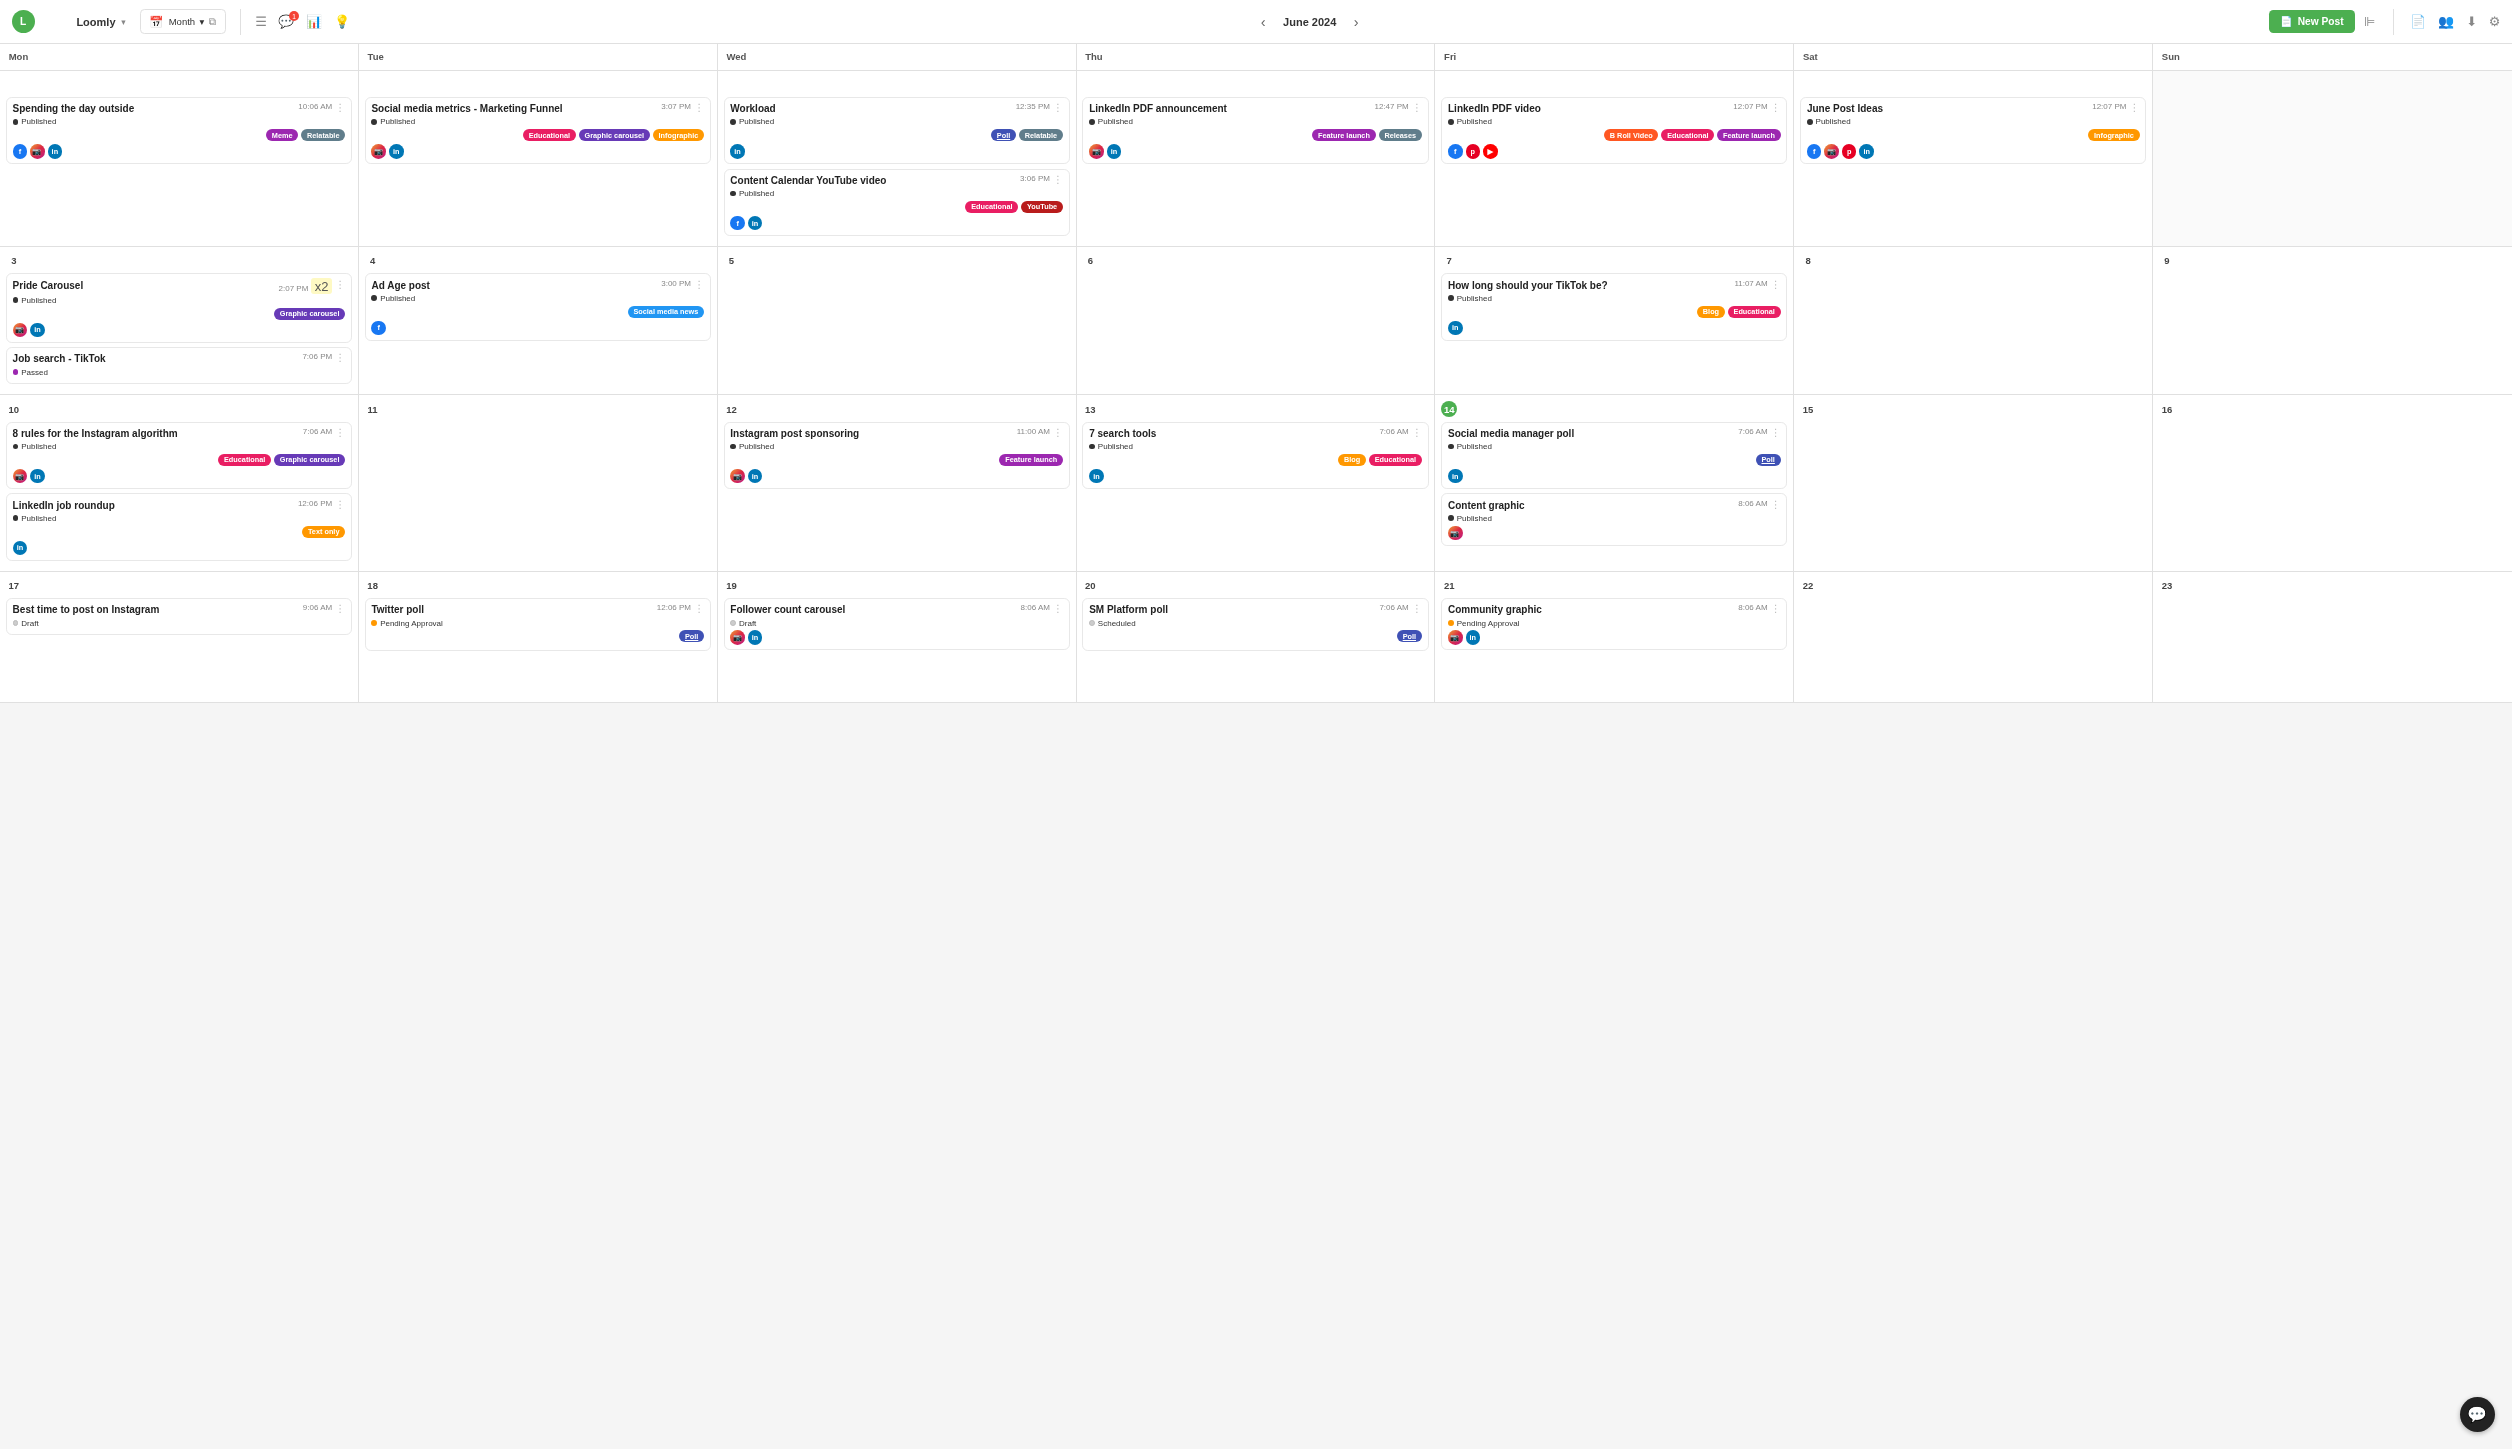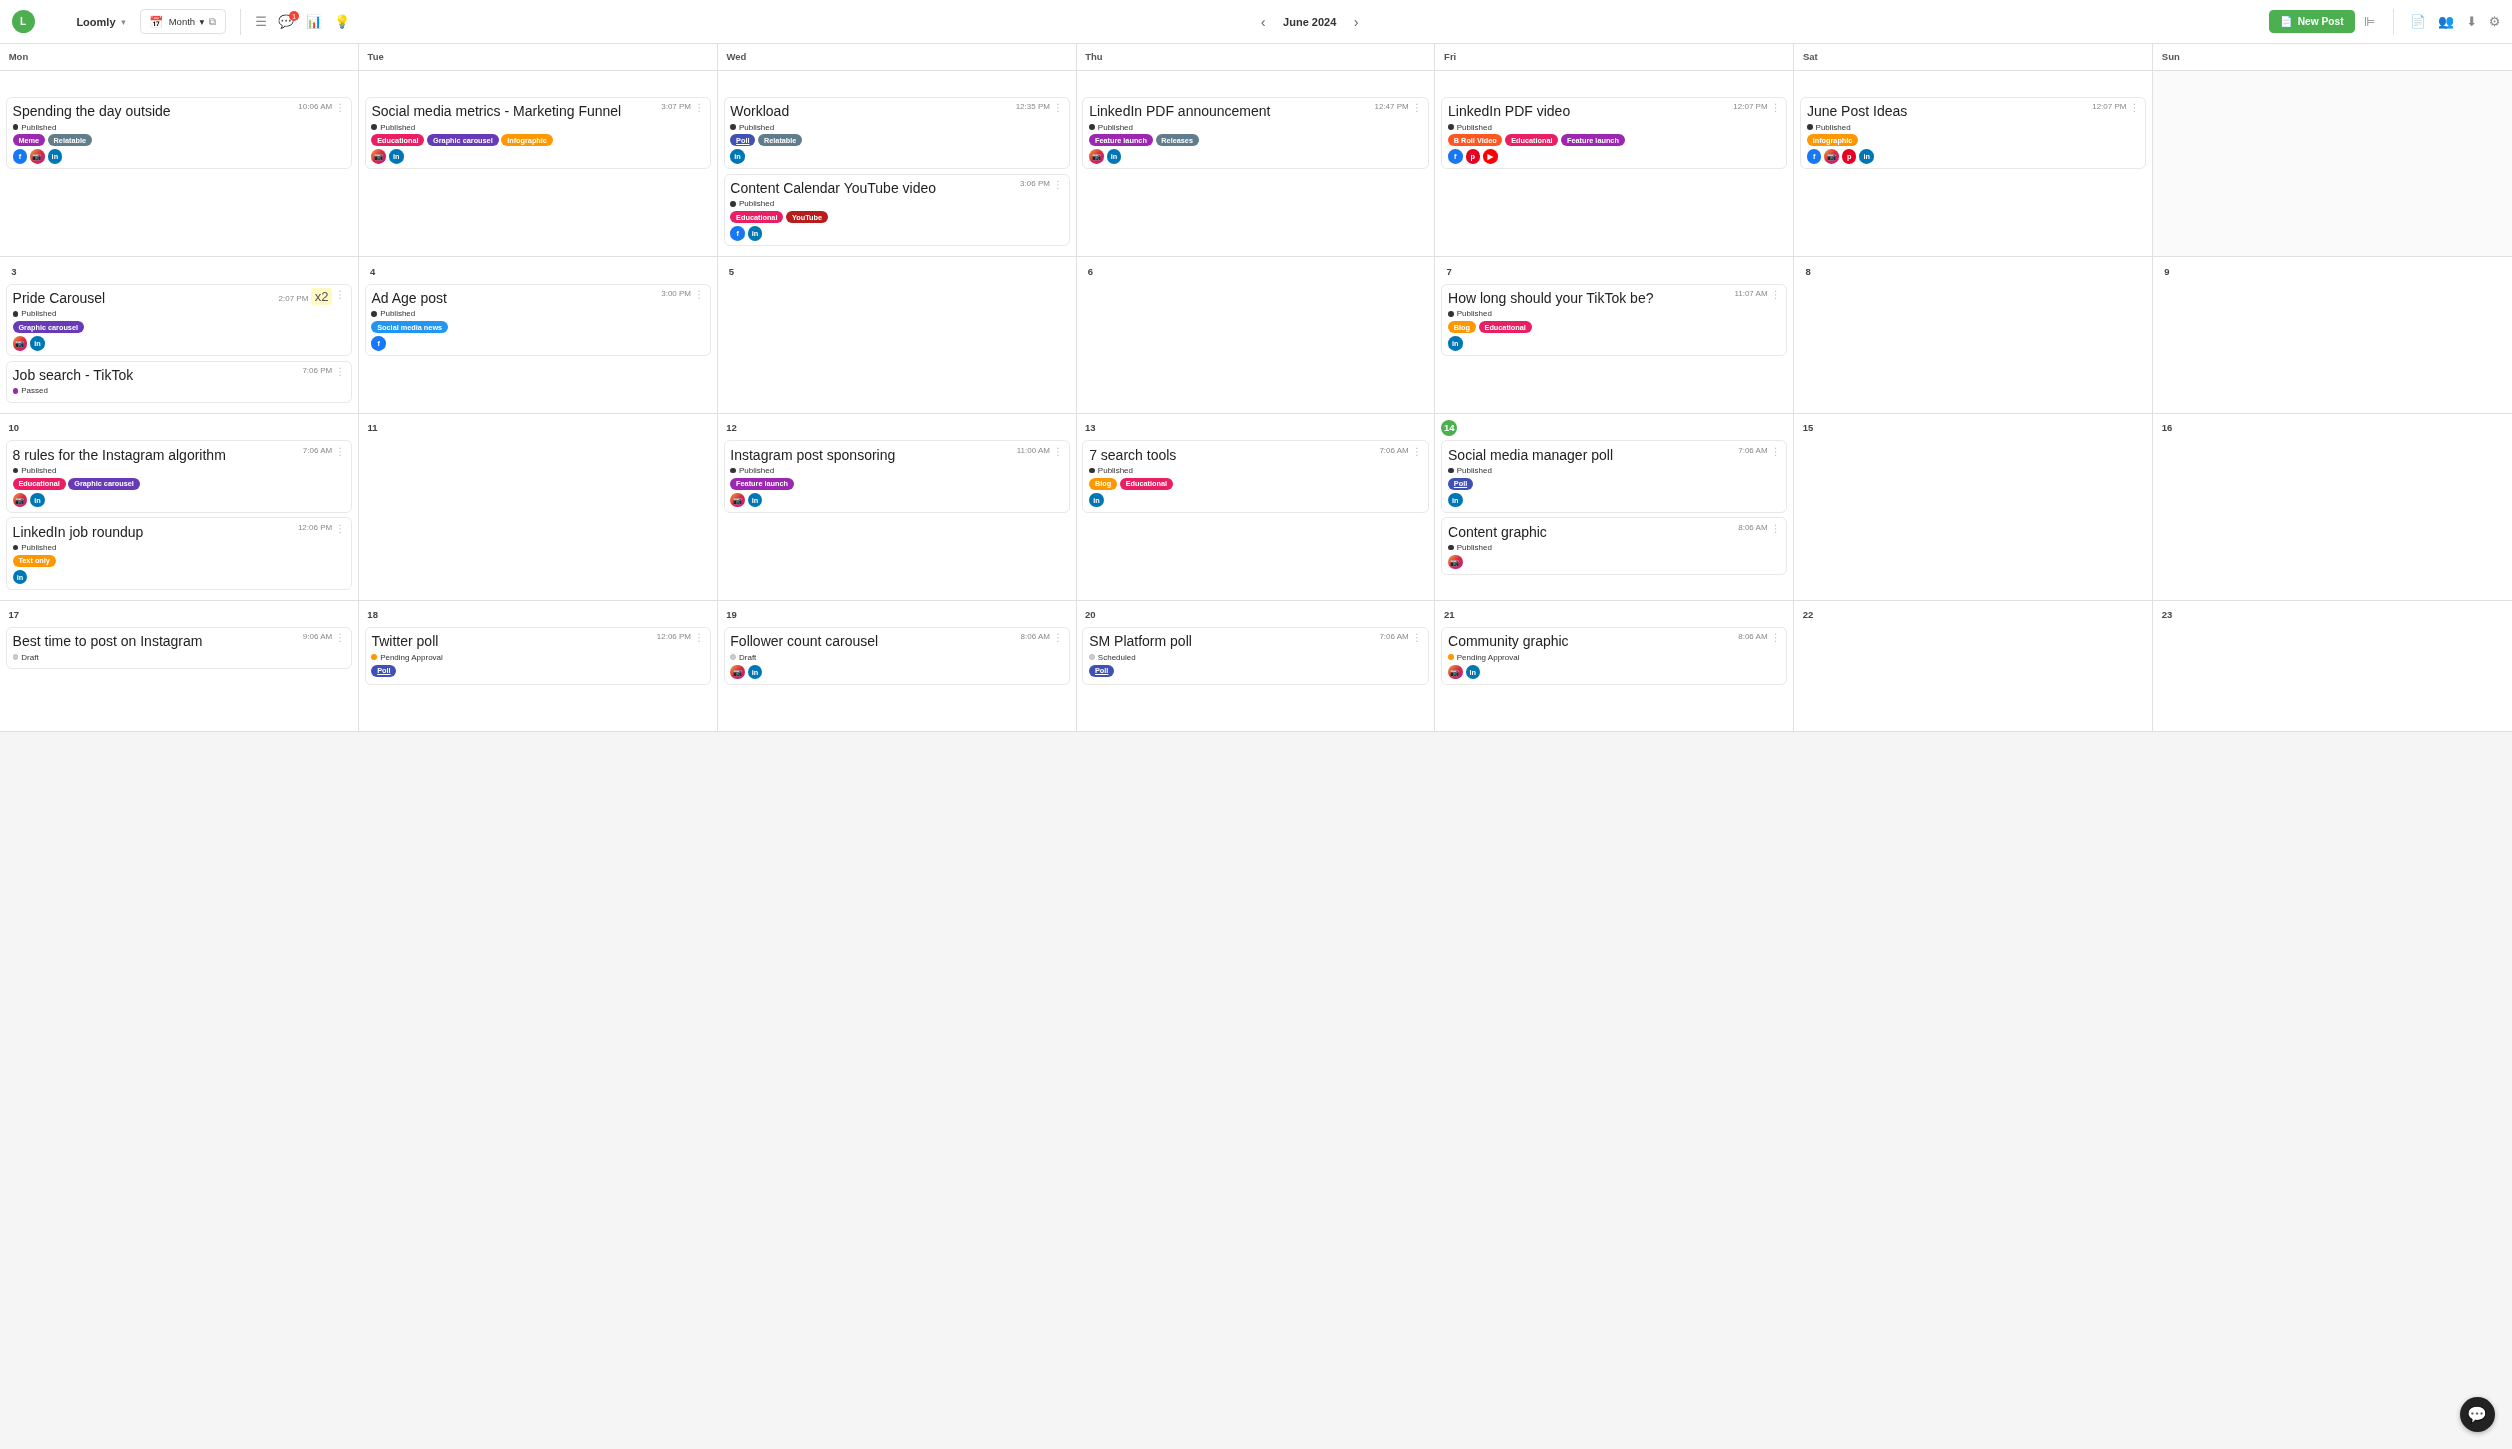--- a/index.html
+++ b/index.html
@@ -49,33 +49,33 @@
     .cal-cell.other-month { background: #fafafa; }
     .cal-cell.today .day-num { background: #4caf50; color: #fff; border-radius: 50%; width: 16px; height: 16px; display: flex; align-items: center; justify-content: center; }
 
     .day-num { font-size: 9.5px; font-weight: 600; color: #444; margin-bottom: 4.4px; width: 16px; height: 16px; display: flex; align-items: center; justify-content: center; }
 
     .post-card {
       background: #fff; border: 0.7px solid #e8e8e8; border-radius: 5.8px;
       padding: 4.4px 5.8px; margin-bottom: 4.4px; position: relative;
     }
     .post-card-header { display: flex; justify-content: space-between; align-items: flex-start; }
-    .post-title { font-size: 14px; font-weight: 400; color: #222; flex: 1; line-height: 1.3; }
+    .post-title { font-size: 10px; font-weight: 700; color: #222; flex: 1; line-height: 1.3; }
     .post-time { font-size: 8px; color: #888; white-space: nowrap; margin-left: 2.9px; }
     .post-menu { color: #bbb; font-size: 10.2px; cursor: pointer; margin-left: 2.9px; }
 
     .post-status { display: flex; align-items: center; gap: 2.9px; margin: 2.2px 0; font-size: 8px; }
     .status-dot { width: 5.8px; height: 5.8px; border-radius: 50%; flex-shrink: 0; }
     .status-dot.published { background: #333; }
     .status-dot.passed { background: #9c27b0; }
     .status-dot.draft { background: #ccc; border: 0.7px solid #bbb; }
     .status-dot.pending { background: #ff9800; }
     .status-dot.scheduled { background: #ccc; border: 0.7px solid #bbb; }
 
-    .tags { display: flex; flex-wrap: wrap; gap: 2.9px; margin: 2.9px 0; }
+    .tags { display: flex; flex-wrap: wrap; gap: 2.9px; margin: 2.9px 0; justify-content: flex-end; }
     .tag { padding: 1.5px 5.8px; border-radius: 8.7px; font-size: 7.3px; font-weight: 600; }
     .tag-educational { background: #e91e63; color: #fff; }
     .tag-graphic-carousel { background: #673ab7; color: #fff; border-radius: 6px; }
     .tag-meme { background: #9c27b0; color: #fff; }
     .tag-relatable { background: #607d8b; color: #fff; }
     .tag-infographic { background: #ff9800; color: #fff; }
     .tag-poll { background: #3f51b5; color: #fff; text-decoration: underline; }
     .tag-b-roll { background: #ff5722; color: #fff; }
     .tag-feature-launch { background: #9c27b0; color: #fff; }
     .tag-releases { background: #607d8b; color: #fff; }

